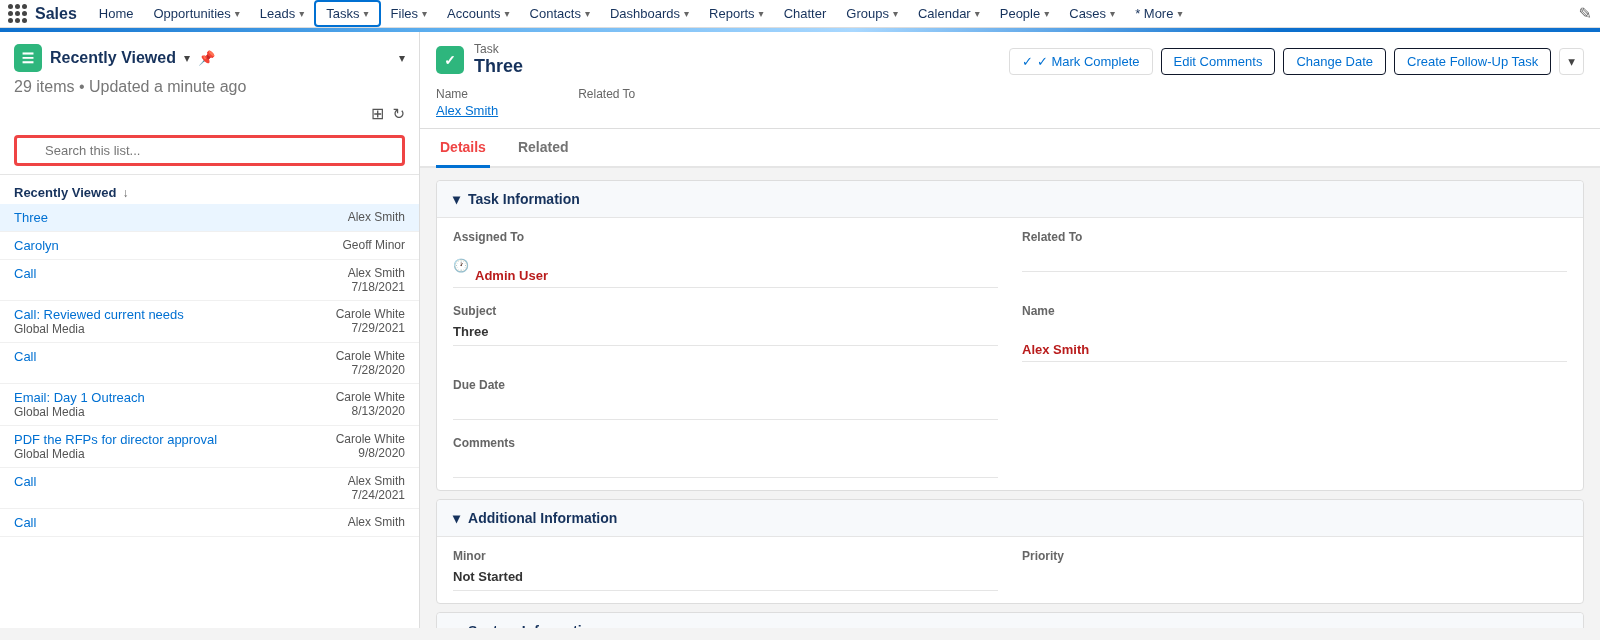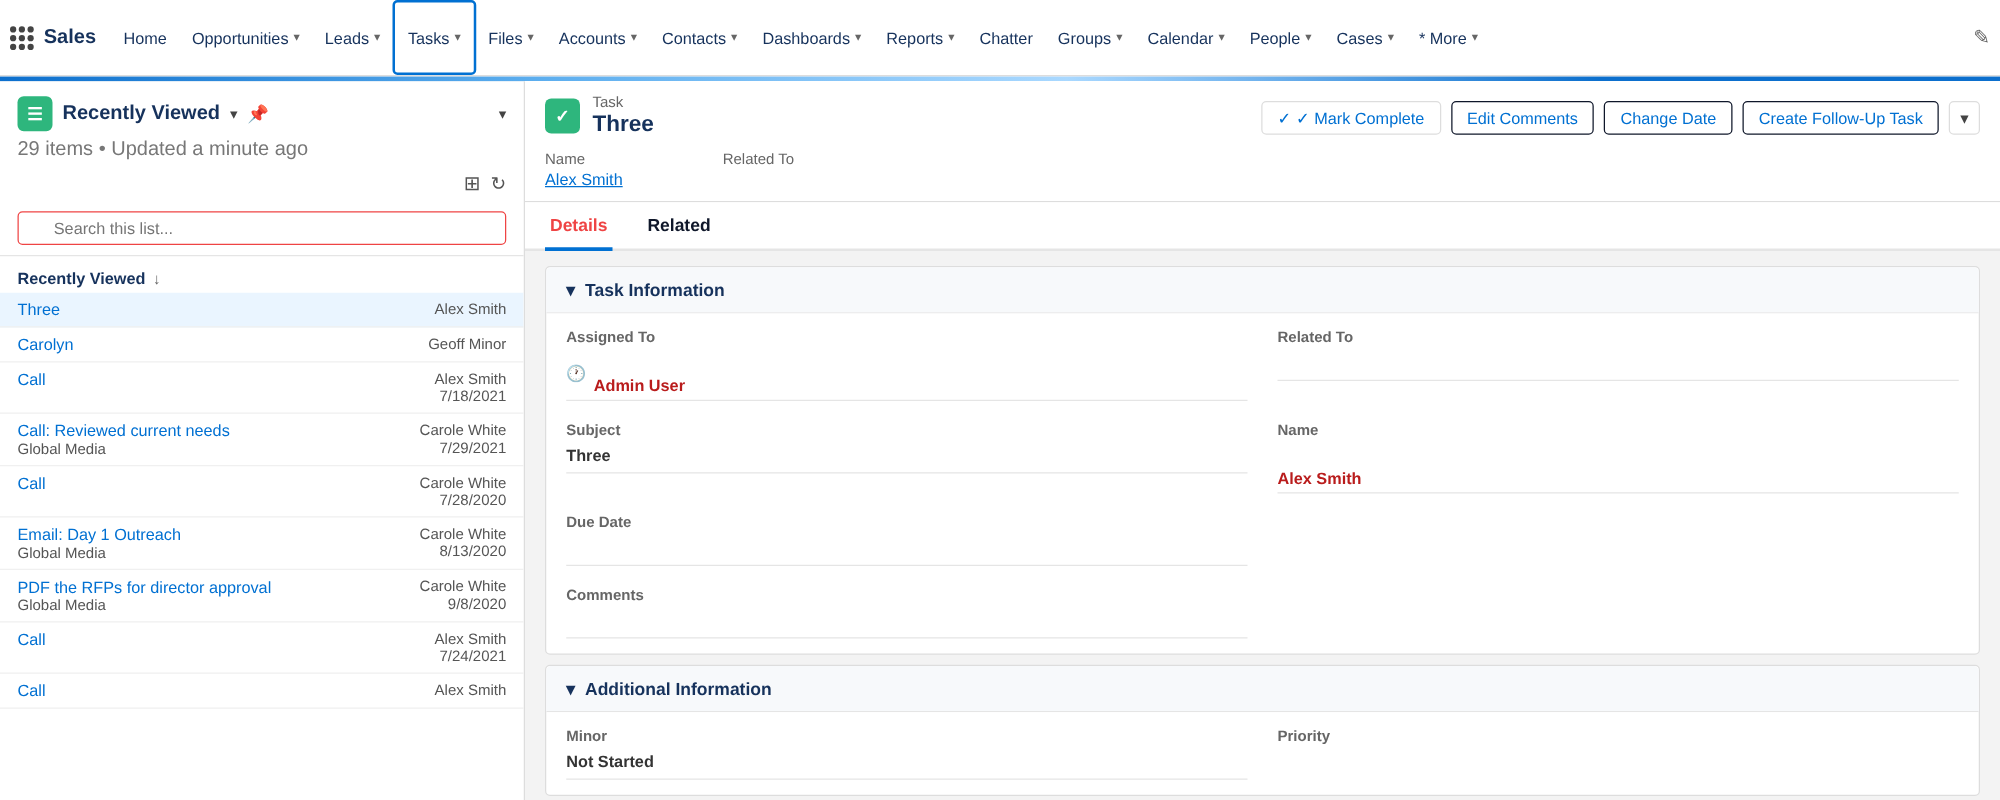--- a/index.html
+++ b/index.html
@@ -4,21 +4,21 @@
   <style>
     * { box-sizing: border-box; margin: 0; padding: 0; }
     body { font-family: 'Salesforce Sans', Arial, sans-serif; font-size: 13px; background: #f3f3f3; overflow: hidden; }
 
     
     .top-nav {
       display: flex;
       align-items: center;
       background: #fff;
       border-bottom: 1px solid #ddd;
-      height: 61px;
+      height: 28px;
       padding: 0 8px;
       position: relative;
       z-index: 100;
     }
     .top-nav .app-launcher {
       display: flex;
       align-items: center;
       gap: 8px;
       margin-right: 12px;
       cursor: pointer;
@@ -119,21 +119,21 @@
     .pin-icon { color: #0070d2; font-size: 14px; }
     .dropdown-arrow { margin-left: auto; color: #444; cursor: pointer; font-size: 12px; }
     .sidebar-meta {
       font-size: 16px;
       color: #777;
       margin-bottom: 8px;
     }
     .search-box {
       width: 100%;
       padding: 5px 10px 5px 28px;
-      border: 1px solid #ef4444;
+      border: 3px solid #ef4444;
       border-radius: 4px;
       font-size: 13px;
       color: #333;
       background: #fff;
       margin-top: 6px;
       position: relative;
     }
     .search-wrapper {
       position: relative;
       margin-top: 6px;
@@ -263,21 +263,21 @@
       border-bottom: 2px solid #e5e5e5;
       padding: 0 16px;
       display: flex;
       gap: 24px;
     }
     .tab {
       padding: 10px 4px;
       font-size: 14px;
       font-weight: 600;
       cursor: pointer;
-      color: #0f172a;
+      color: #737373;
       border-bottom: 3px solid transparent;
       margin-bottom: -2px;
     }
     .tab.active {
       color: #ef4444;
       border-bottom: 3px solid #0070d2;
     }
 
     
     .detail-body {

